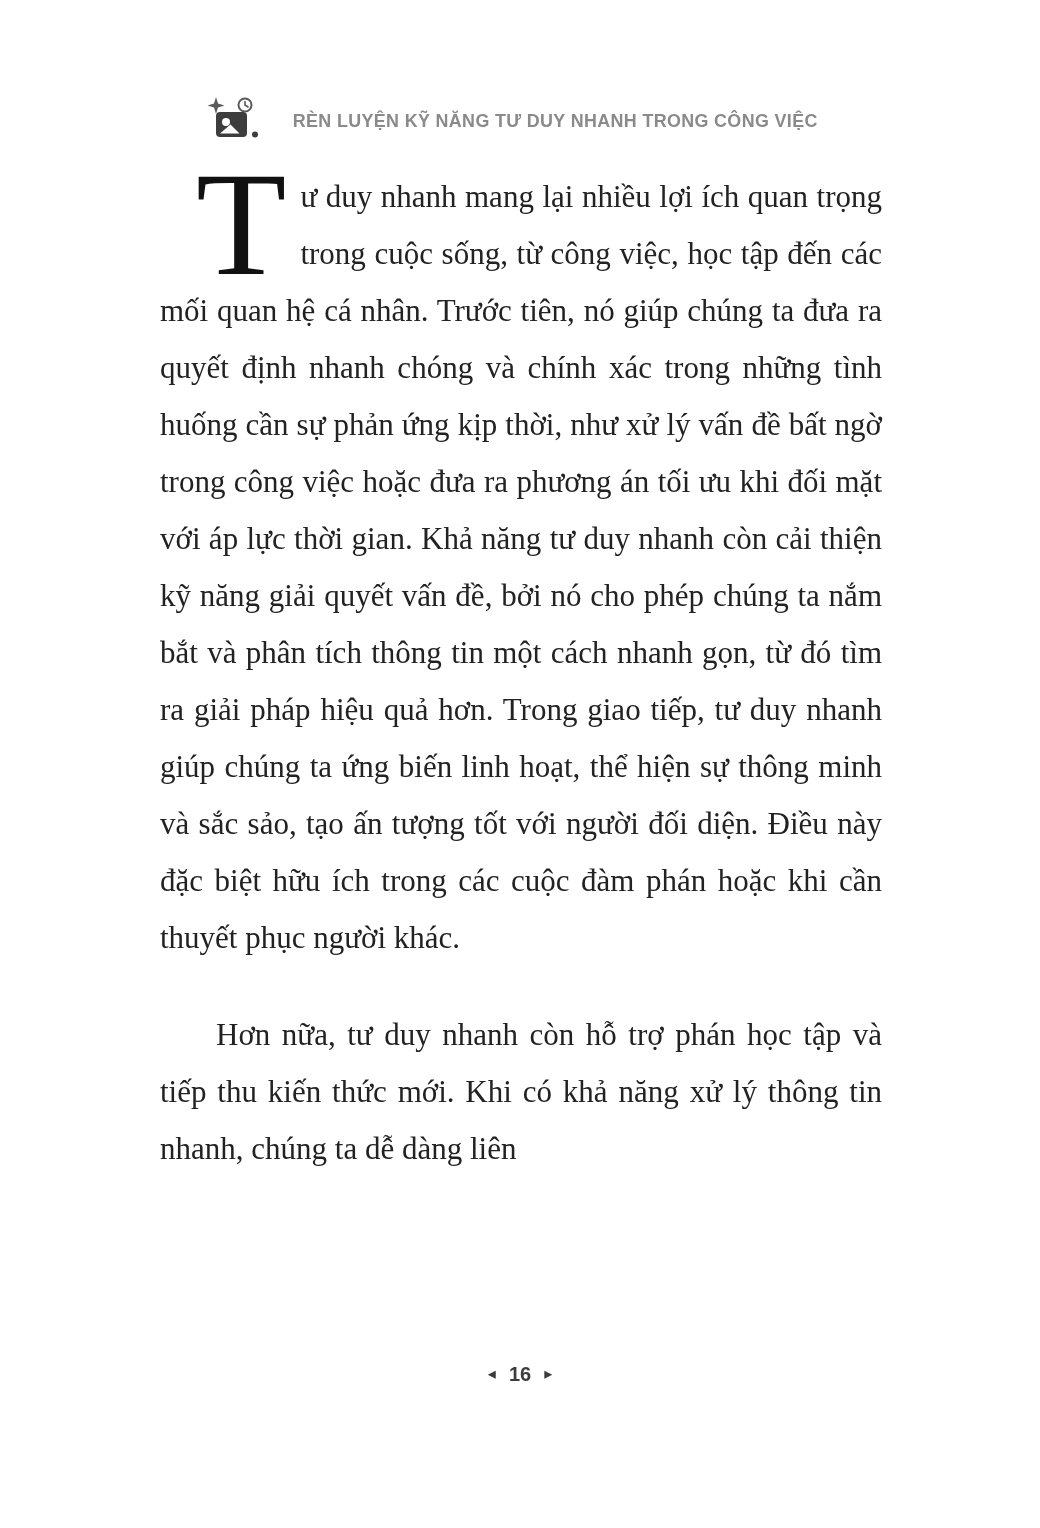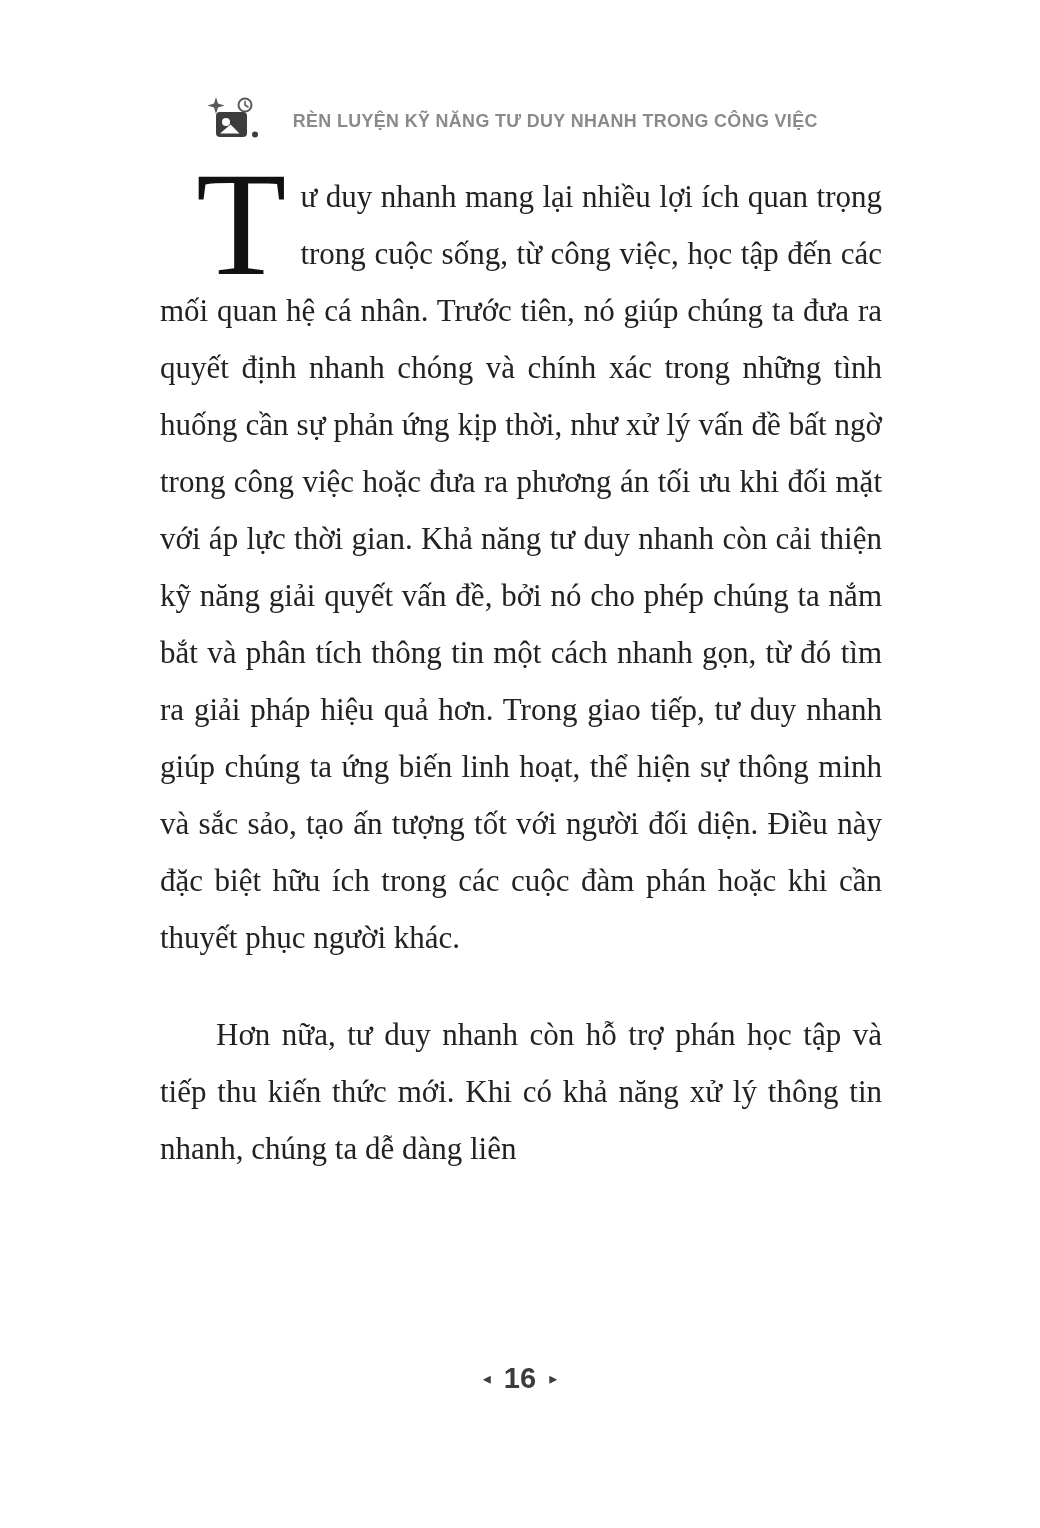--- a/index.html
+++ b/index.html
@@ -77,21 +77,21 @@
     gap: 13px;
   }
   .footer-arrow {
     font-size: 16px;
     color: #3c3c3c;
     line-height: 1;
   }
   .page-number {
     font-family: "Liberation Sans", sans-serif;
     font-weight: bold;
-    font-size: 29px;
+    font-size: 20px;
     color: #3c3c3c;
     line-height: 1;
   }
 </style>
 </head>
 <body>
 
 <div class="page">
 
   <div class="running-header">

